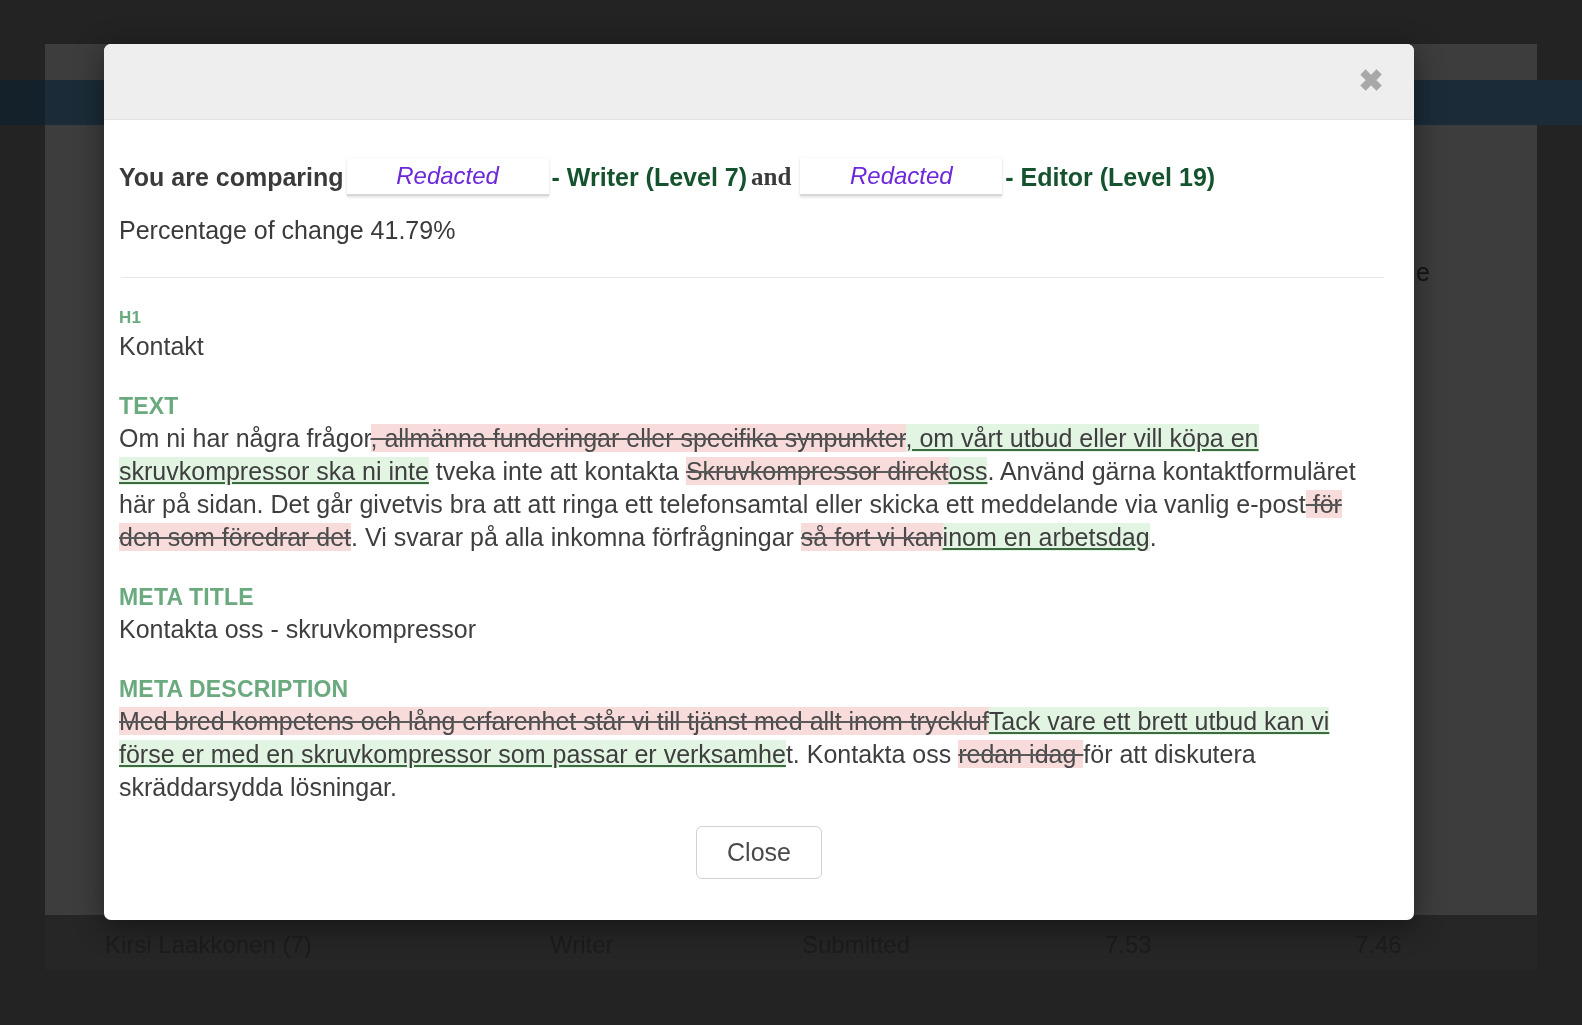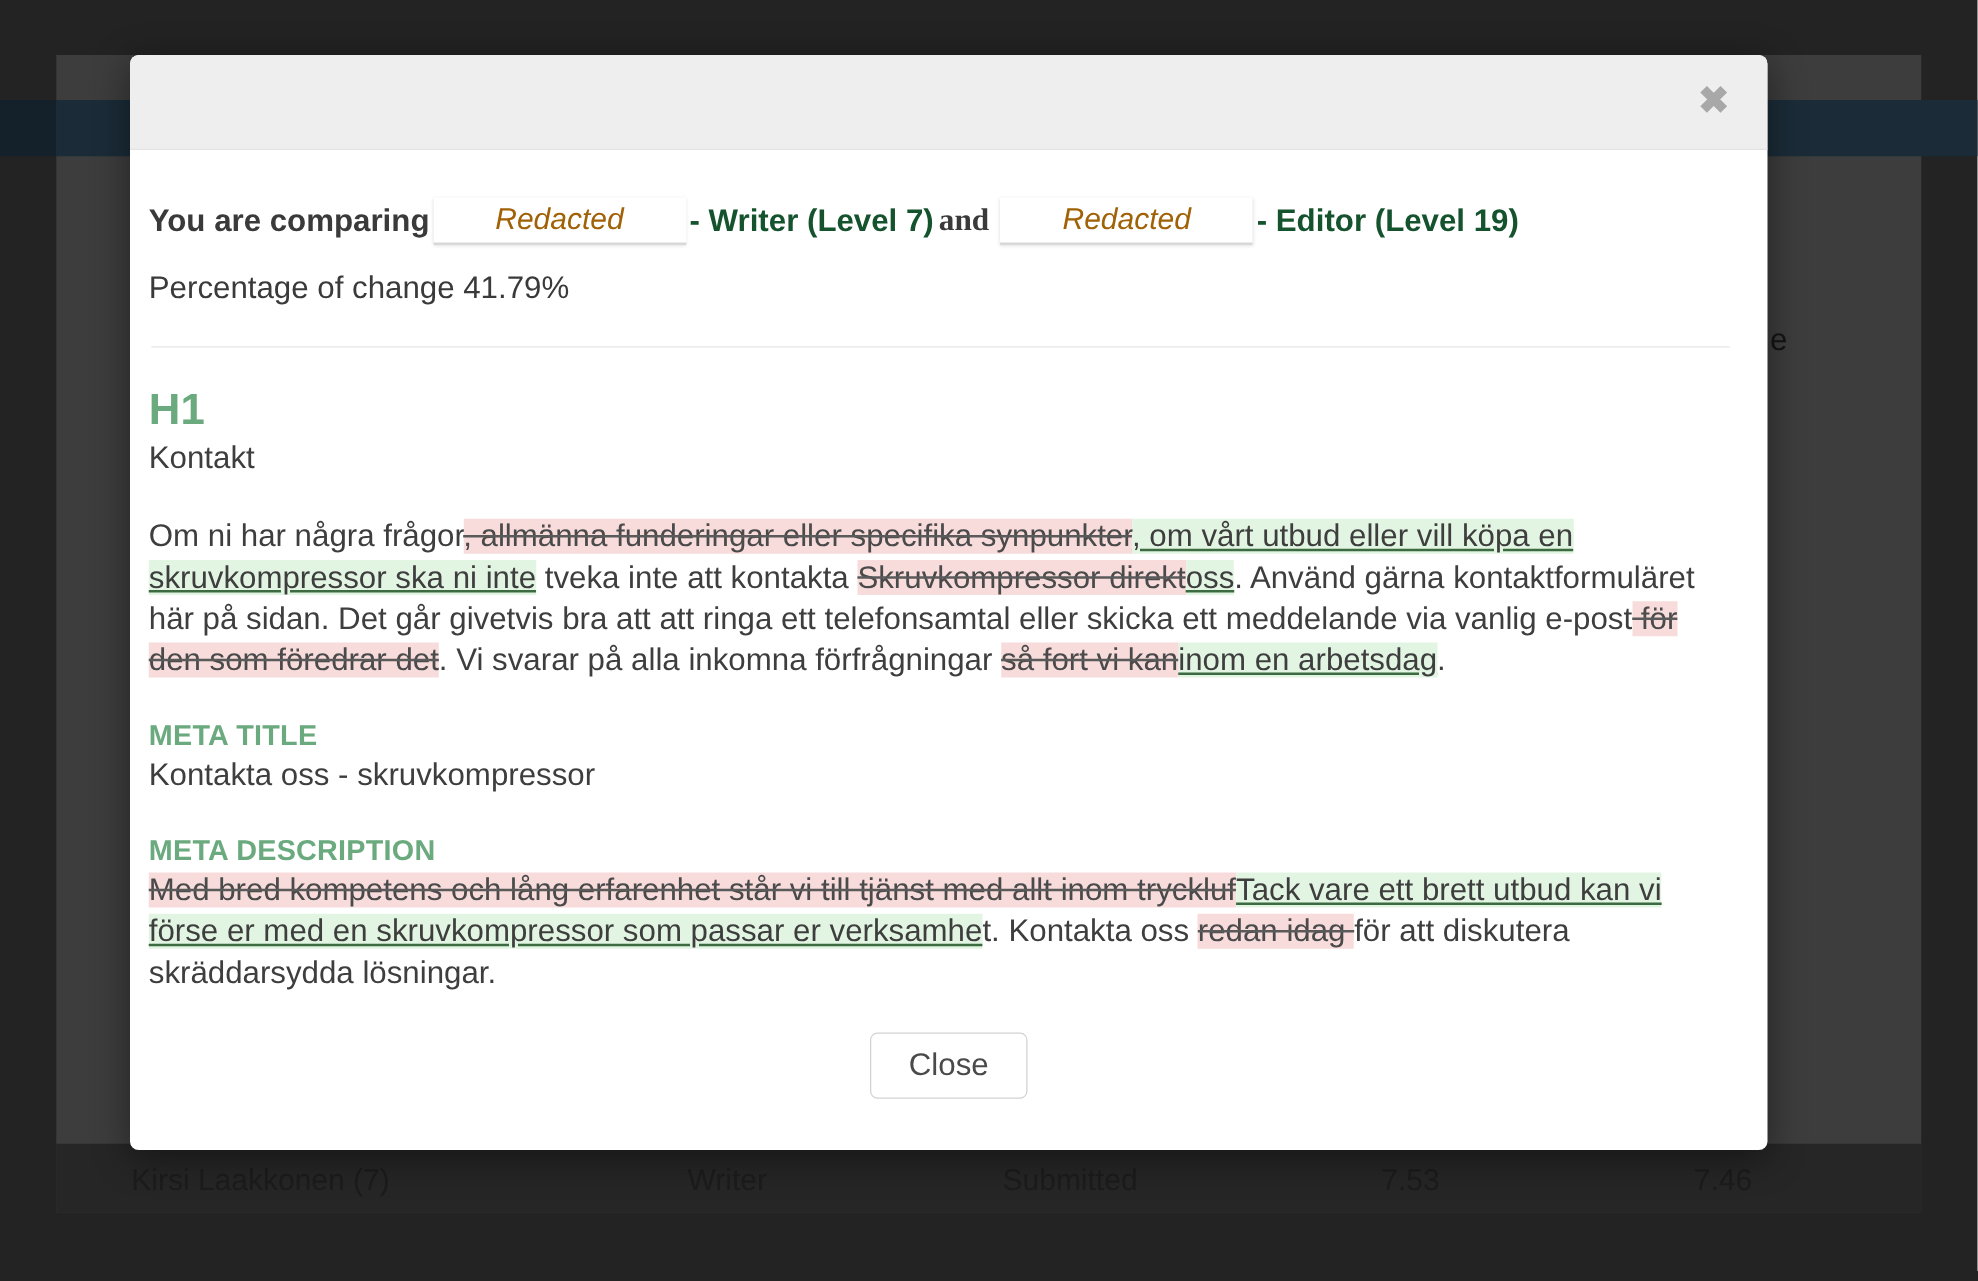--- a/index.html
+++ b/index.html
@@ -112,21 +112,21 @@
     display: inline-block;
     background: #ffffff;
     border-bottom: 2px solid #d8d8d8;
     box-shadow: 0 1px 3px rgba(0,0,0,.14);
     width: 202px;
     height: 38px;
     line-height: 36px;
     text-align: center;
     font-style: italic;
     font-size: 24px;
-    color: #a16207;
+    color: #6d28d9;
     margin: 0 3px;
   }
   .user-role {
     color: #14532d;
     font-weight: bold;
   }
   .conj { font-weight: bold; margin: 0 6px 0 4px; font-family: Liberation Serif, serif; }
 
   #pct-line {
     font-size: 25px;
@@ -148,21 +148,21 @@
     font-weight: bold;
     font-size: 23px;
     letter-spacing: .2px;
     margin-bottom: 2px;
   }
   .diff-body {
     font-size: 25px;
     line-height: 33px;
     color: #3e3e3e;
   }
-  .diff-section.h1 .diff-section-label { font-size: 35px; }
+  .diff-section.h1 .diff-section-label { font-size: 17px; }
 
   ins.added {
     background: #e2f5e2;
     text-decoration: underline;
     text-decoration-color: #3c6b42;
     color: #3e3e3e;
   }
   del.removed {
     background: #f8dcdc;
     text-decoration: line-through;
@@ -230,20 +230,21 @@
     </div>
 
     <div id="modal-divider"></div>
 
     <div class="diff-section h1">
       <div class="diff-section-label">H1</div>
       <div class="diff-body">Kontakt</div>
     </div>
 
     <div class="diff-section">
+      <div class="diff-section-label">TEXT</div>
       <div class="diff-body"><span>Om ni har några frågor</span><del class="removed">, allmänna funderingar eller specifika synpunkter</del><ins class="added">, om vårt utbud eller vill köpa en skruvkompressor ska ni inte</ins><span> tveka inte att kontakta </span><del class="removed">Skruvkompressor direkt</del><ins class="added">oss</ins><span>. Använd gärna kontaktformuläret här på sidan. Det går givetvis bra att att ringa ett telefonsamtal eller skicka ett meddelande via vanlig e-post</span><del class="removed"> för den som föredrar det</del><span>. Vi svarar på alla inkomna förfrågningar </span><del class="removed">så fort vi kan</del><ins class="added">inom en arbetsdag</ins><span>.</span></div>
     </div>
 
     <div class="diff-section">
       <div class="diff-section-label">META TITLE</div>
       <div class="diff-body">Kontakta oss - skruvkompressor</div>
     </div>
 
     <div class="diff-section">
       <div class="diff-section-label">META DESCRIPTION</div>

